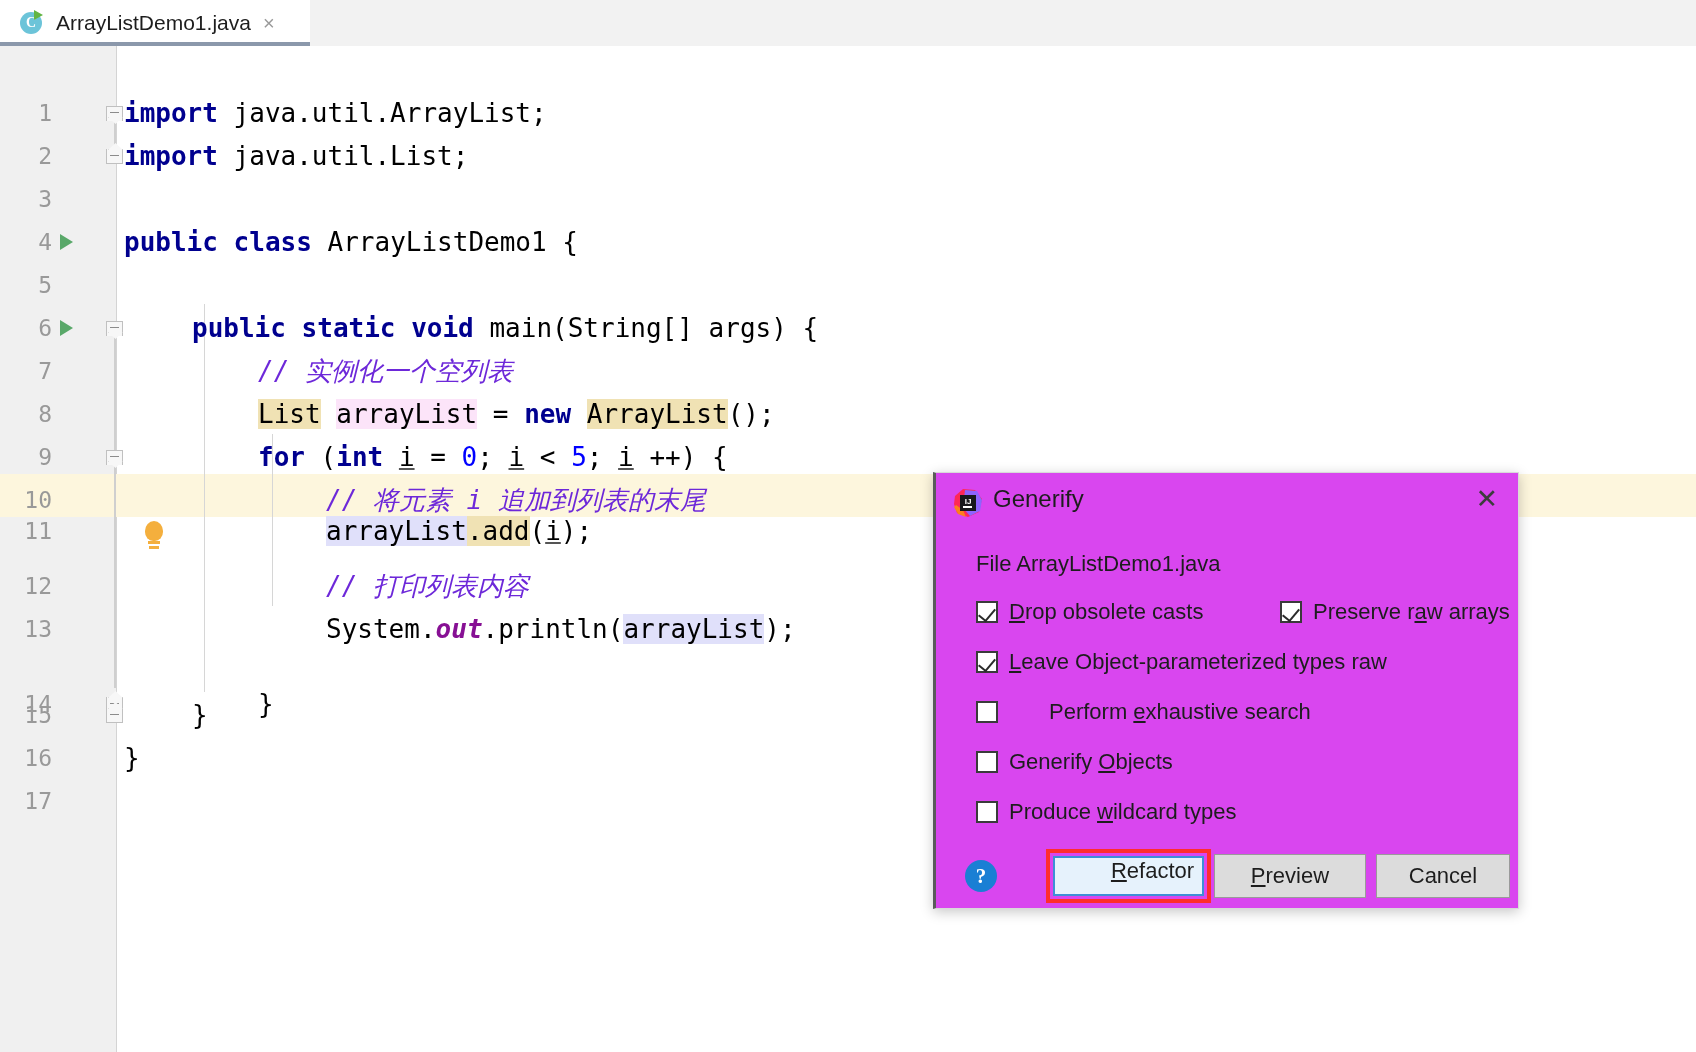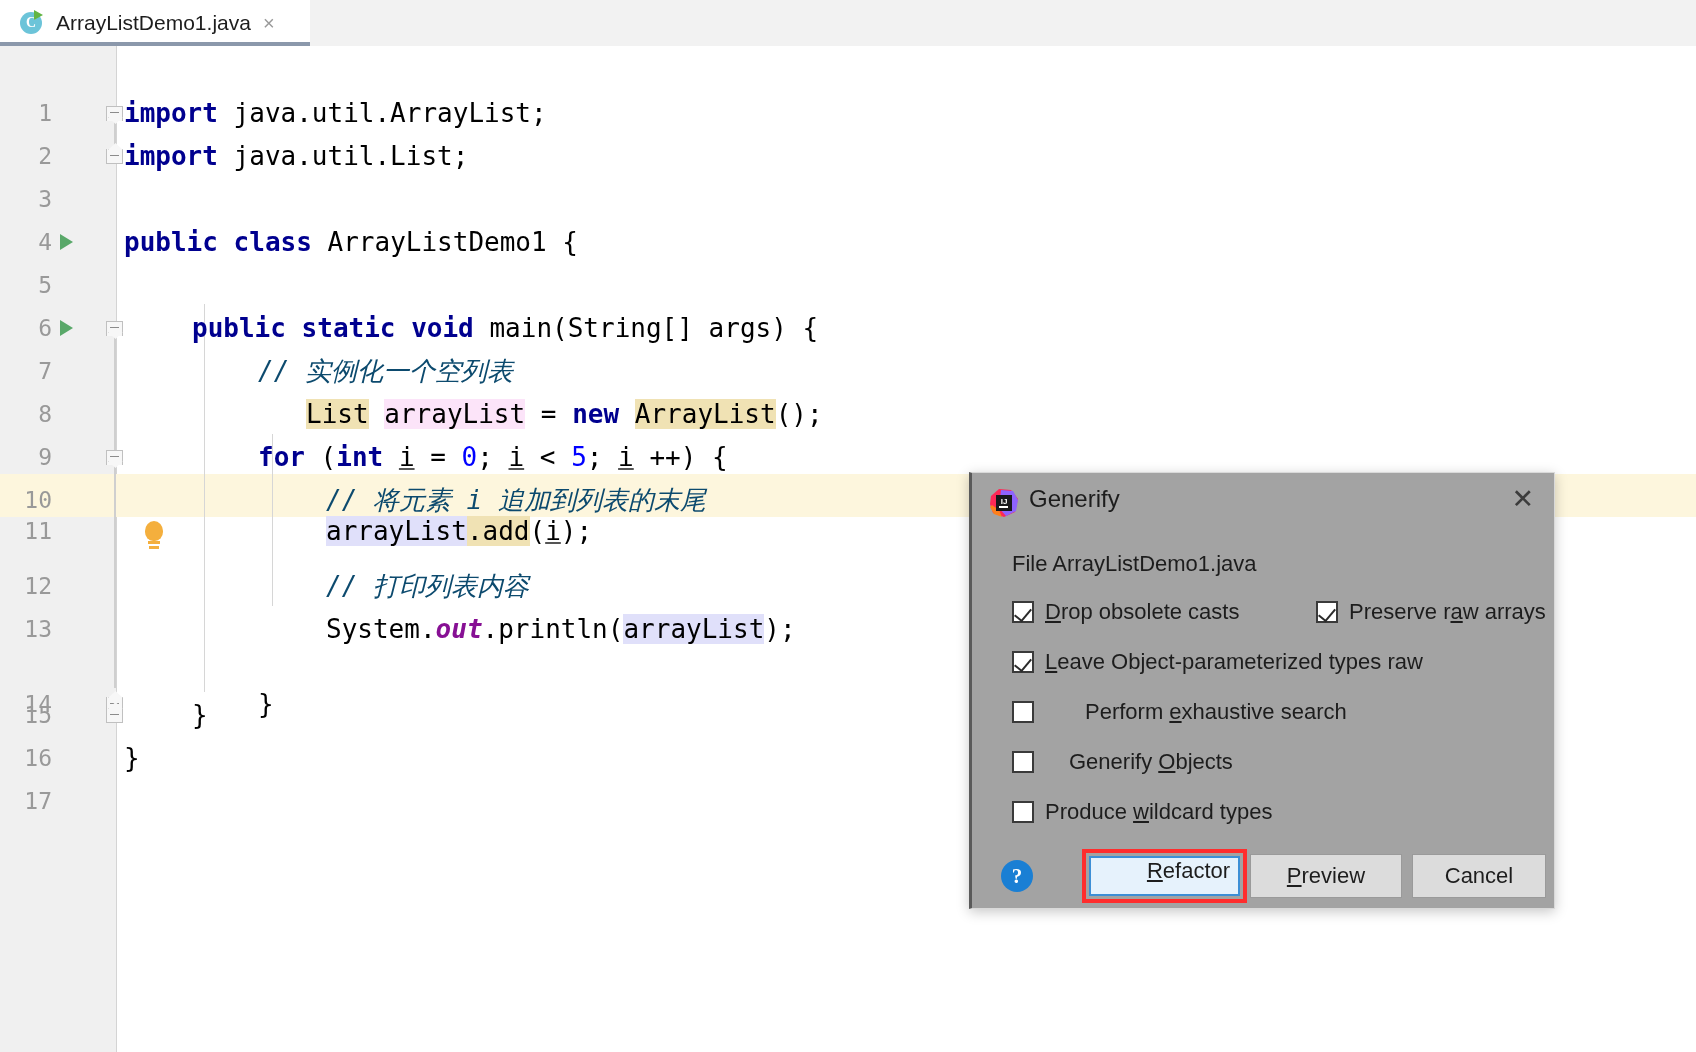--- a/index.html
+++ b/index.html
@@ -109,21 +109,21 @@
     position:absolute;left:114px;width:2px;background:#cfcfcf;
   }
 
   .ctext{
     position:absolute;left:124px;top:0;height:43px;line-height:43px;
     font-family:"DejaVu Sans Mono", monospace;
     font-size:26px;color:#000000;white-space:pre;
   }
   .kw{color:#00008f;font-weight:bold;}
   .num{color:#0000ff;}
-  .cmt{color:#0c4a6e;font-style:italic;}
+  .cmt{color:#6d28d9;font-style:italic;}
   .stat{color:#871094;font-weight:bold;font-style:italic;}
   .hl-tan{background:#f0e2b4;}
   .hl-pink{background:#fce4f9;}
   .hl-lav{background:#e0e0fa;}
   .uvar{text-decoration:underline;text-decoration-color:#555;}
   .caret-row{background:#fdf6dd;}
 
   
   .iguide{
     position:absolute;width:1px;background:#d6d6d6;
@@ -136,28 +136,27 @@
   #bulb .glass{
     position:absolute;left:2px;top:0;width:18px;height:20px;border-radius:50% 50% 45% 45%;
     background:#f4af3d;
   }
   #bulb .b1{position:absolute;left:5px;top:20px;width:12px;height:3px;background:#f4af3d;}
   #bulb .b2{position:absolute;left:6px;top:25px;width:10px;height:3px;background:#f4af3d;}
 
   
   #dialog{
     position:absolute;left:933px;top:472px;width:586px;height:437px;
-    background:#a3a3a3;
+    background:#d946ef;
     border-left:3px solid #5a5a5a;
     border-top:1px solid #d9d9d9;
     border-right:1px solid #d9d9d9;
     border-bottom:1px solid #d9d9d9;
     box-sizing:border-box;
     box-shadow:0 3px 12px rgba(0,0,0,0.22);
-    margin-left:36px;
   }
   #dlg-title-row{
     position:absolute;left:0;top:0;width:100%;height:60px;
   }
   #ij-logo{
     position:absolute;left:17px;top:15px;width:30px;height:30px;
   }
   #dlg-title{
     position:absolute;left:57px;top:12px;
     font-size:24px;color:#1d1d1d;
@@ -291,21 +290,21 @@
     <span class="ctext" style="left:192px;"><span class="kw">public</span> <span class="kw">static</span> <span class="kw">void</span><span> main(String[] args) {</span></span>
   </div>
 
   <div class="code-line" style="top:304px;">
     <span class="lnum">7</span>
     <span class="ctext cmt" style="left:258px;">// 实例化一个空列表</span>
   </div>
 
   <div class="code-line" style="top:347px;">
     <span class="lnum">8</span>
-    <span class="ctext" style="left:258px;margin-left:48px;"><span class="hl-tan">List</span> <span class="hl-pink">arrayList</span><span> = </span><span class="kw">new</span> <span class="hl-tan">ArrayList</span><span>();</span></span>
+    <span class="ctext" style="left:258px;"><span class="hl-tan">List</span> <span class="hl-pink">arrayList</span><span> = </span><span class="kw">new</span> <span class="hl-tan">ArrayList</span><span>();</span></span>
   </div>
 
   <div class="code-line" style="top:390px;">
     <span class="lnum">9</span>
     <span class="fold top">
         <span class="box"></span>
         <span class="minus"></span>
         <span class="tip"></span>
       </span>
     <span class="ctext" style="left:258px;"><span class="kw">for</span><span> (</span><span class="kw">int</span> <span class="uvar">i</span><span> = </span><span class="num">0</span><span>; </span><span class="uvar">i</span><span> &lt; </span><span class="num">5</span><span>; </span><span class="uvar">i</span><span> ++) {</span></span>
@@ -397,21 +396,21 @@
   <div class="cb-row" style="left:40px;top:176px;">
     <span class="cbox checked"></span>
     <span class="cb-label"><span class="mn">L</span><span>eave Object-parameterized types raw</span></span>
   </div>
 
   <div class="cb-row" style="left:40px;top:226px;gap:40px;">
     <span class="cbox"></span>
     <span class="cb-label"><span>Perform </span><span class="mn">e</span><span>xhaustive search</span></span>
   </div>
 
-  <div class="cb-row" style="left:40px;top:276px;gap:24px;">
+  <div class="cb-row" style="left:40px;top:276px;">
     <span class="cbox"></span>
     <span class="cb-label"><span>Generify </span><span class="mn">O</span><span>bjects</span></span>
   </div>
 
   <div class="cb-row" style="left:40px;top:326px;">
     <span class="cbox"></span>
     <span class="cb-label"><span>Produce </span><span class="mn">w</span><span>ildcard types</span></span>
   </div>
 
   <div id="help-icon">?</div>

